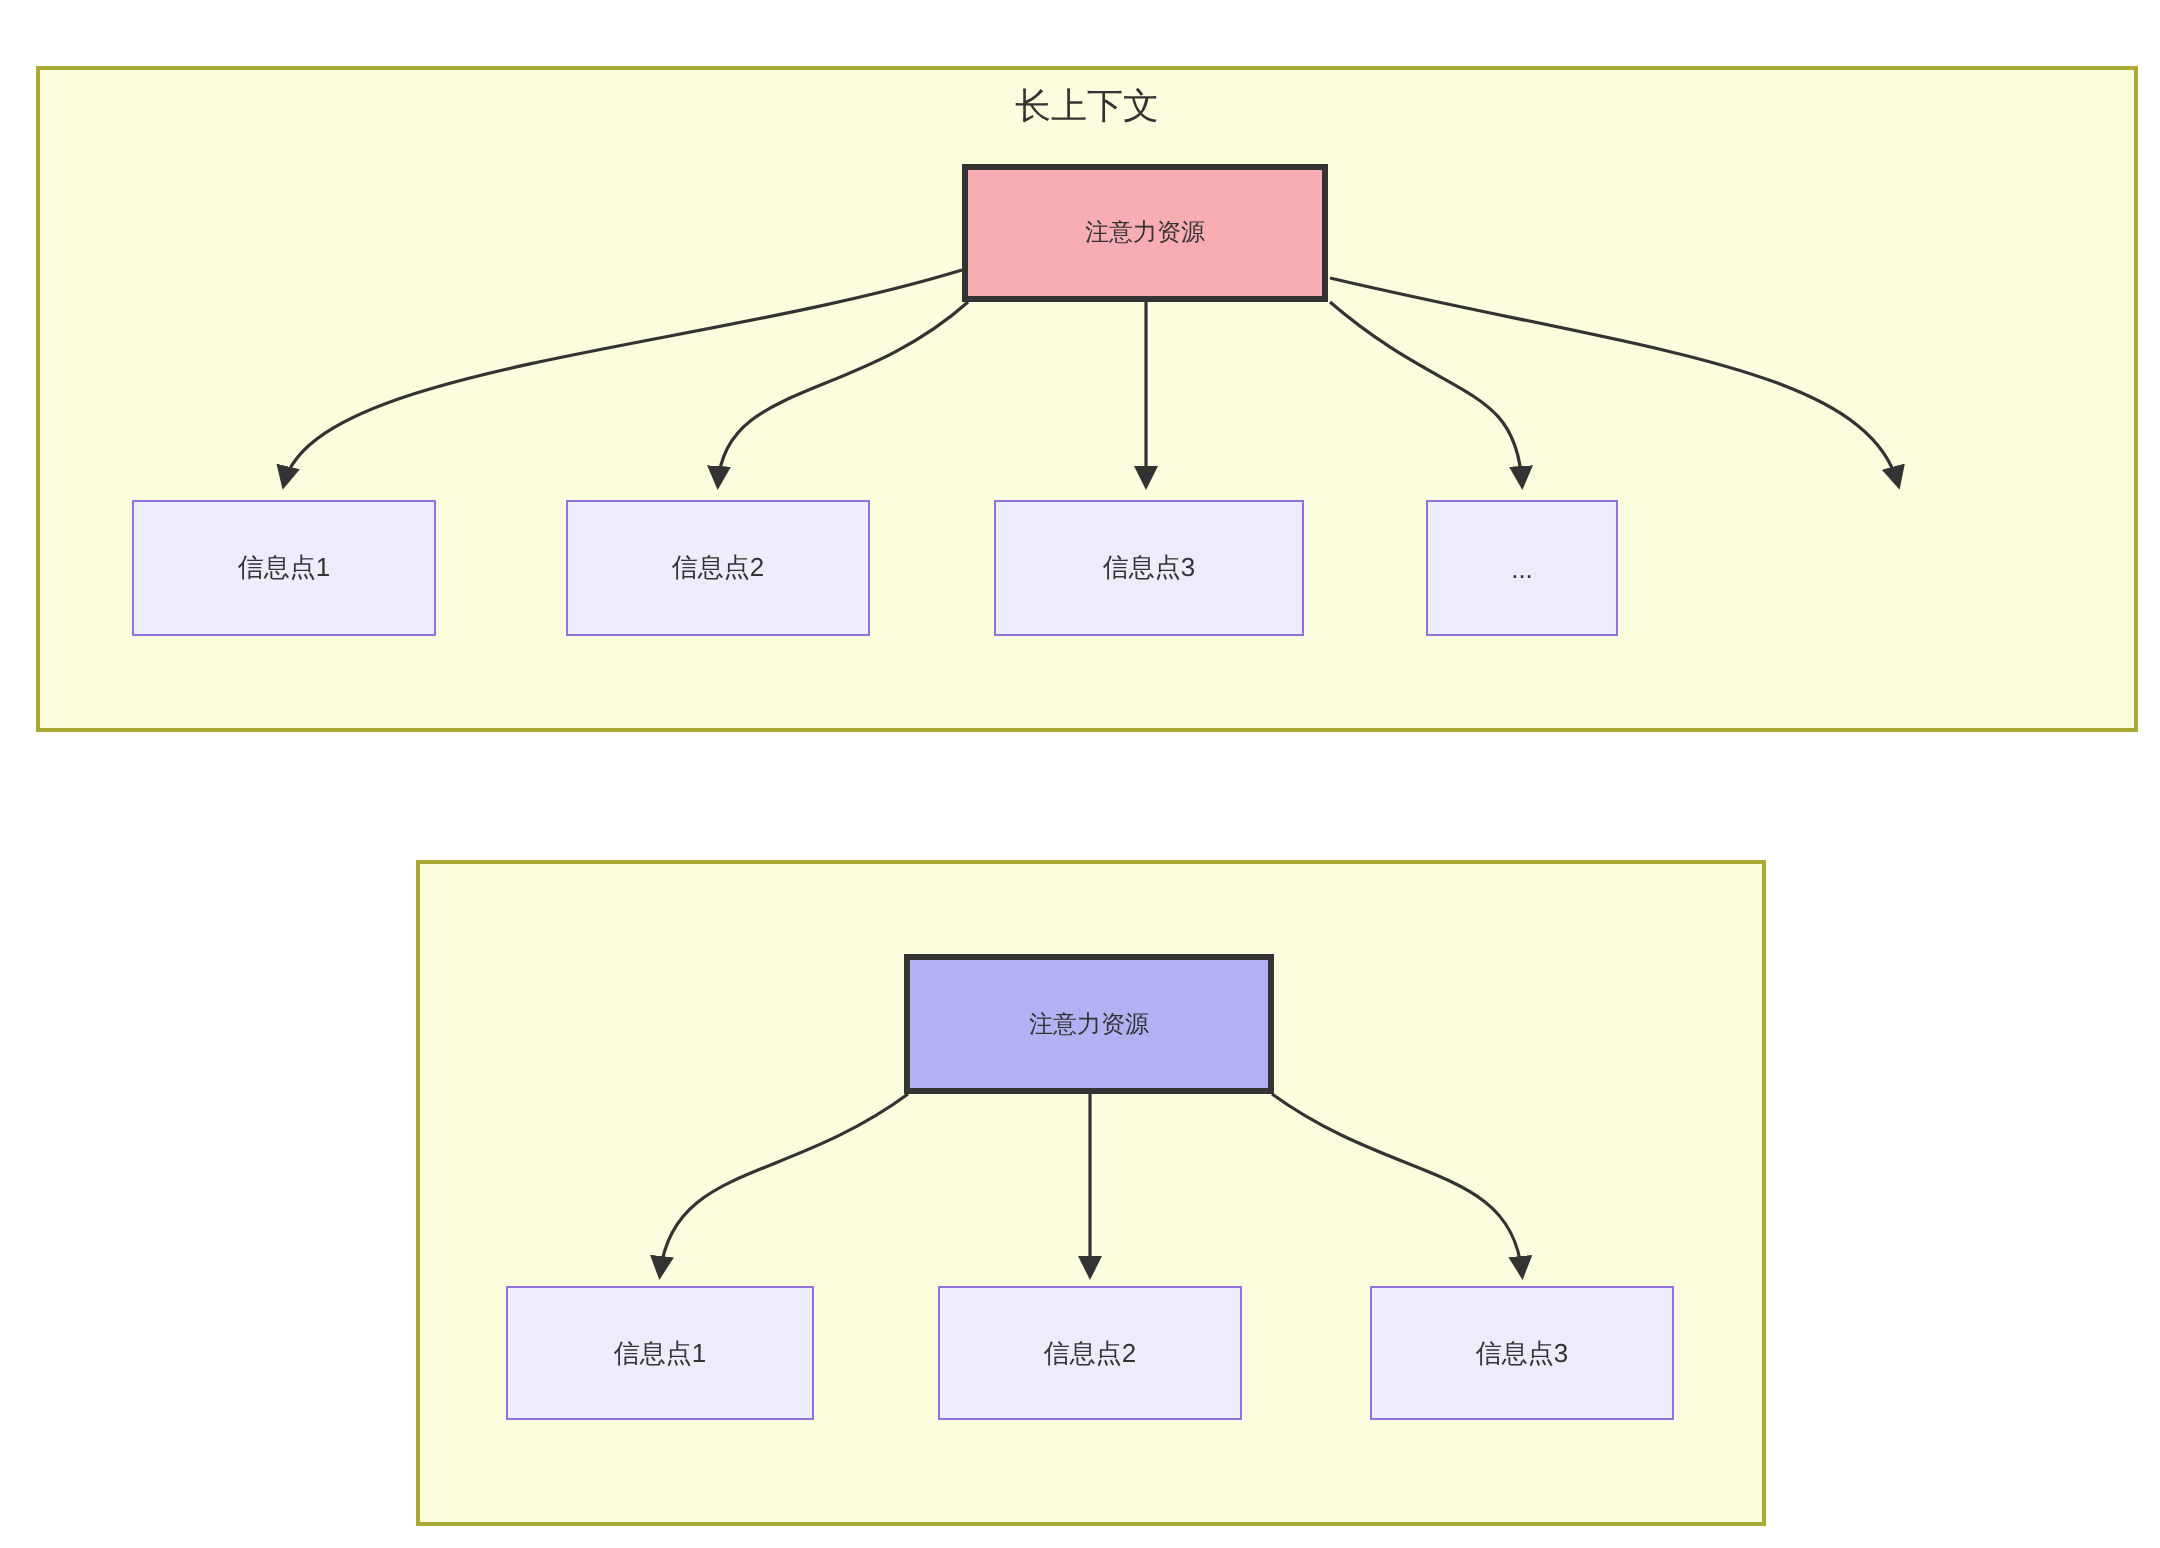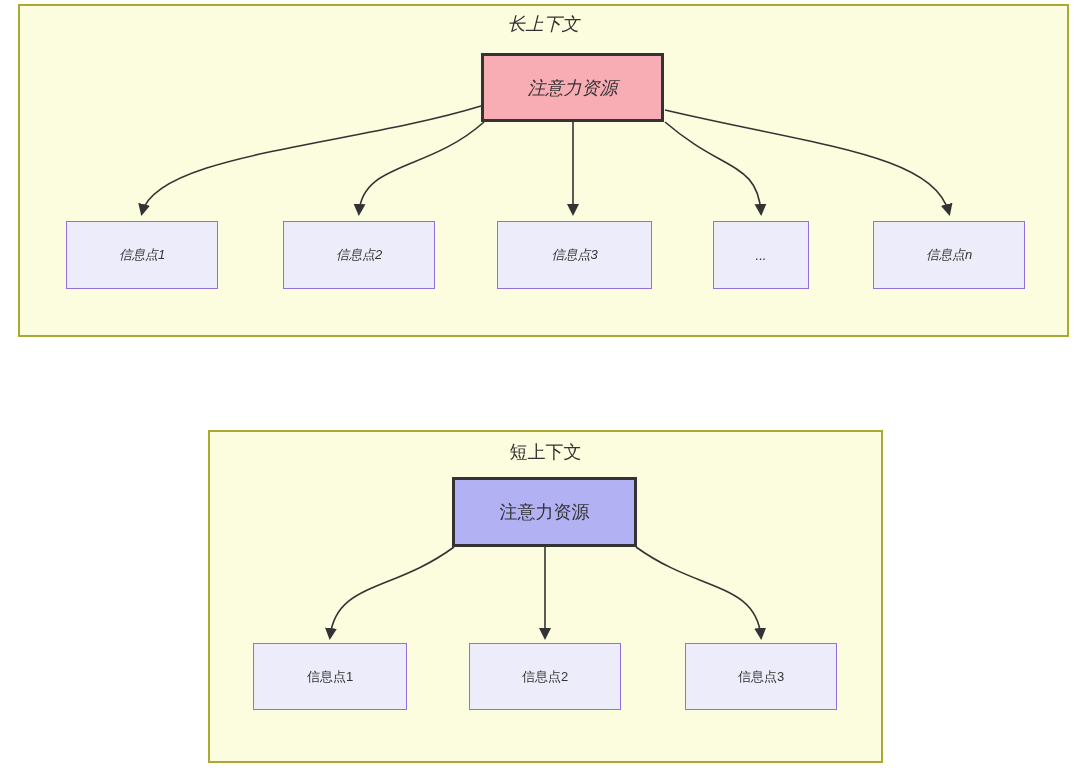--- a/index.html
+++ b/index.html
@@ -38,21 +38,21 @@
     height: 100%;
     pointer-events: none;
   }
   .attention-box {
     position: absolute;
     border: 3px solid #333333;
     box-sizing: border-box;
     display: flex;
     align-items: center;
     justify-content: center;
-    font-size: 18px;
+    font-size: 12px;
     font-weight: 500;
     color: #333333;
   }
   .attention-long { background: #F8ACB4; }
   .attention-short { background: #B1B1F3; }
   .info-node {
     position: absolute;
     background: #ECECFA;
     border: 1.5px solid #9370DB;
     box-sizing: border-box;
@@ -67,21 +67,21 @@
     fill: none;
     stroke: #333333;
     stroke-width: 1.6;
   }
 </style>
 </head>
 <body>
 
 <div class="canvas">
 
-  <div class="panel" style="left:18px; top:4px; width:1051px; height:333px;font-style:italic;">
+  <div class="panel" style="left:18px; top:33px; width:1051px; height:333px;">
 
     <div class="panel-title" style="top:6px;">长上下文</div>
 
     <svg class="arrow-layer" viewBox="0 0 1047 329">
       <defs>
         <marker id="ah-long" viewBox="0 0 10 10" refX="7.5" refY="5" markerWidth="7.5" markerHeight="7.5" orient="auto-start-reverse">
           <path d="M0,0 L10,5 L0,10 z" fill="#333333"></path>
         </marker>
       </defs>
       <path class="edge" d="M461,100 C330,140 136,148 122,207" marker-end="url(#ah-long)"></path>
@@ -90,26 +90,24 @@
       <path class="edge" d="M645,116 C703,166 738,156 741,207" marker-end="url(#ah-long)"></path>
       <path class="edge" d="M645,104 C798,140 913,148 929,207" marker-end="url(#ah-long)"></path>
     </svg>
 
     <div class="attention-box attention-long" style="left:461px; top:47px; width:183px; height:69px;">注意力资源</div>
 
     <div class="info-node" style="left:46px; top:215px; width:152px; height:68px;">信息点1</div>
     <div class="info-node" style="left:263px; top:215px; width:152px; height:68px;">信息点2</div>
     <div class="info-node" style="left:477px; top:215px; width:155px; height:68px;">信息点3</div>
     <div class="info-node" style="left:693px; top:215px; width:96px; height:68px;">...</div>
-    <div class="info-node" style="left:853px; top:215px; width:152px; height:68px;">信息点n</div>
   </div>
 
   <div class="panel" style="left:208px; top:430px; width:675px; height:333px;">
 
-    <div class="panel-title" style="top:8px;">短上下文</div>
 
     <svg class="arrow-layer" viewBox="0 0 671 329">
       <defs>
         <marker id="ah-short" viewBox="0 0 10 10" refX="7.5" refY="5" markerWidth="7.5" markerHeight="7.5" orient="auto-start-reverse">
           <path d="M0,0 L10,5 L0,10 z" fill="#333333"></path>
         </marker>
       </defs>
       <path class="edge" d="M244,115 C183,160 126,150 120,205" marker-end="url(#ah-short)"></path>
       <path class="edge" d="M335,115 L335,205" marker-end="url(#ah-short)"></path>
       <path class="edge" d="M426,115 C488,160 546,150 551,205" marker-end="url(#ah-short)"></path>

